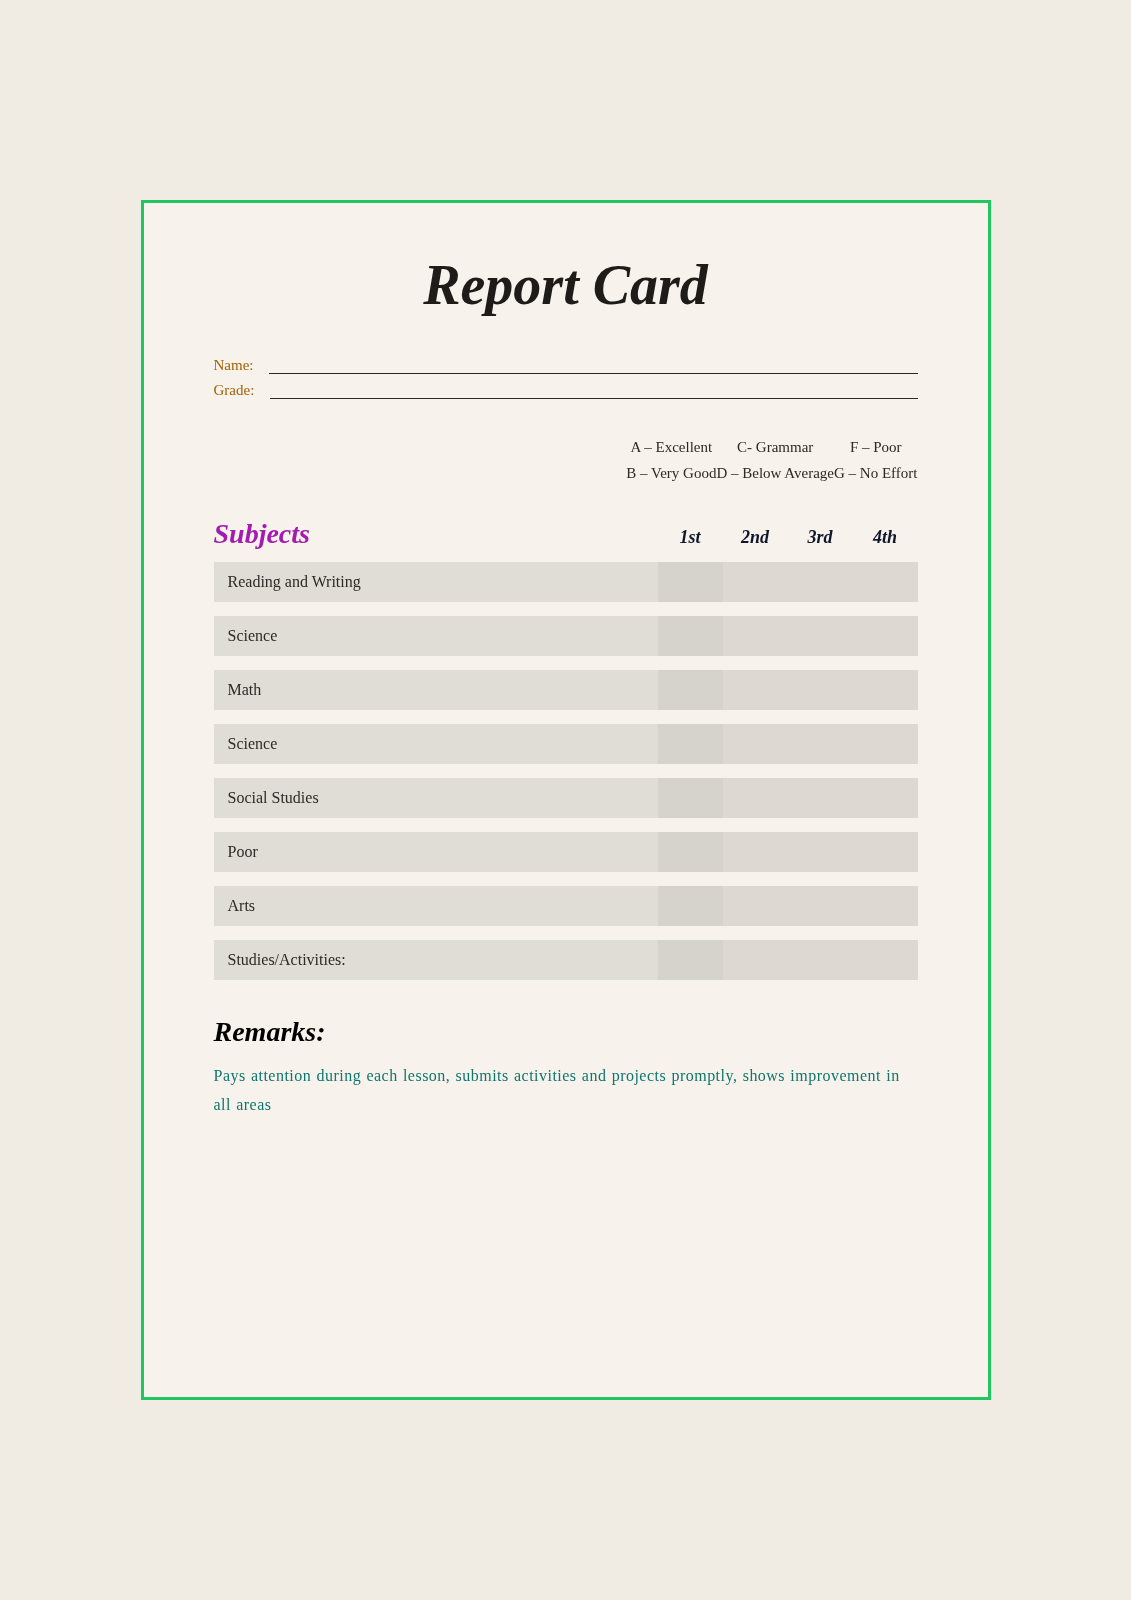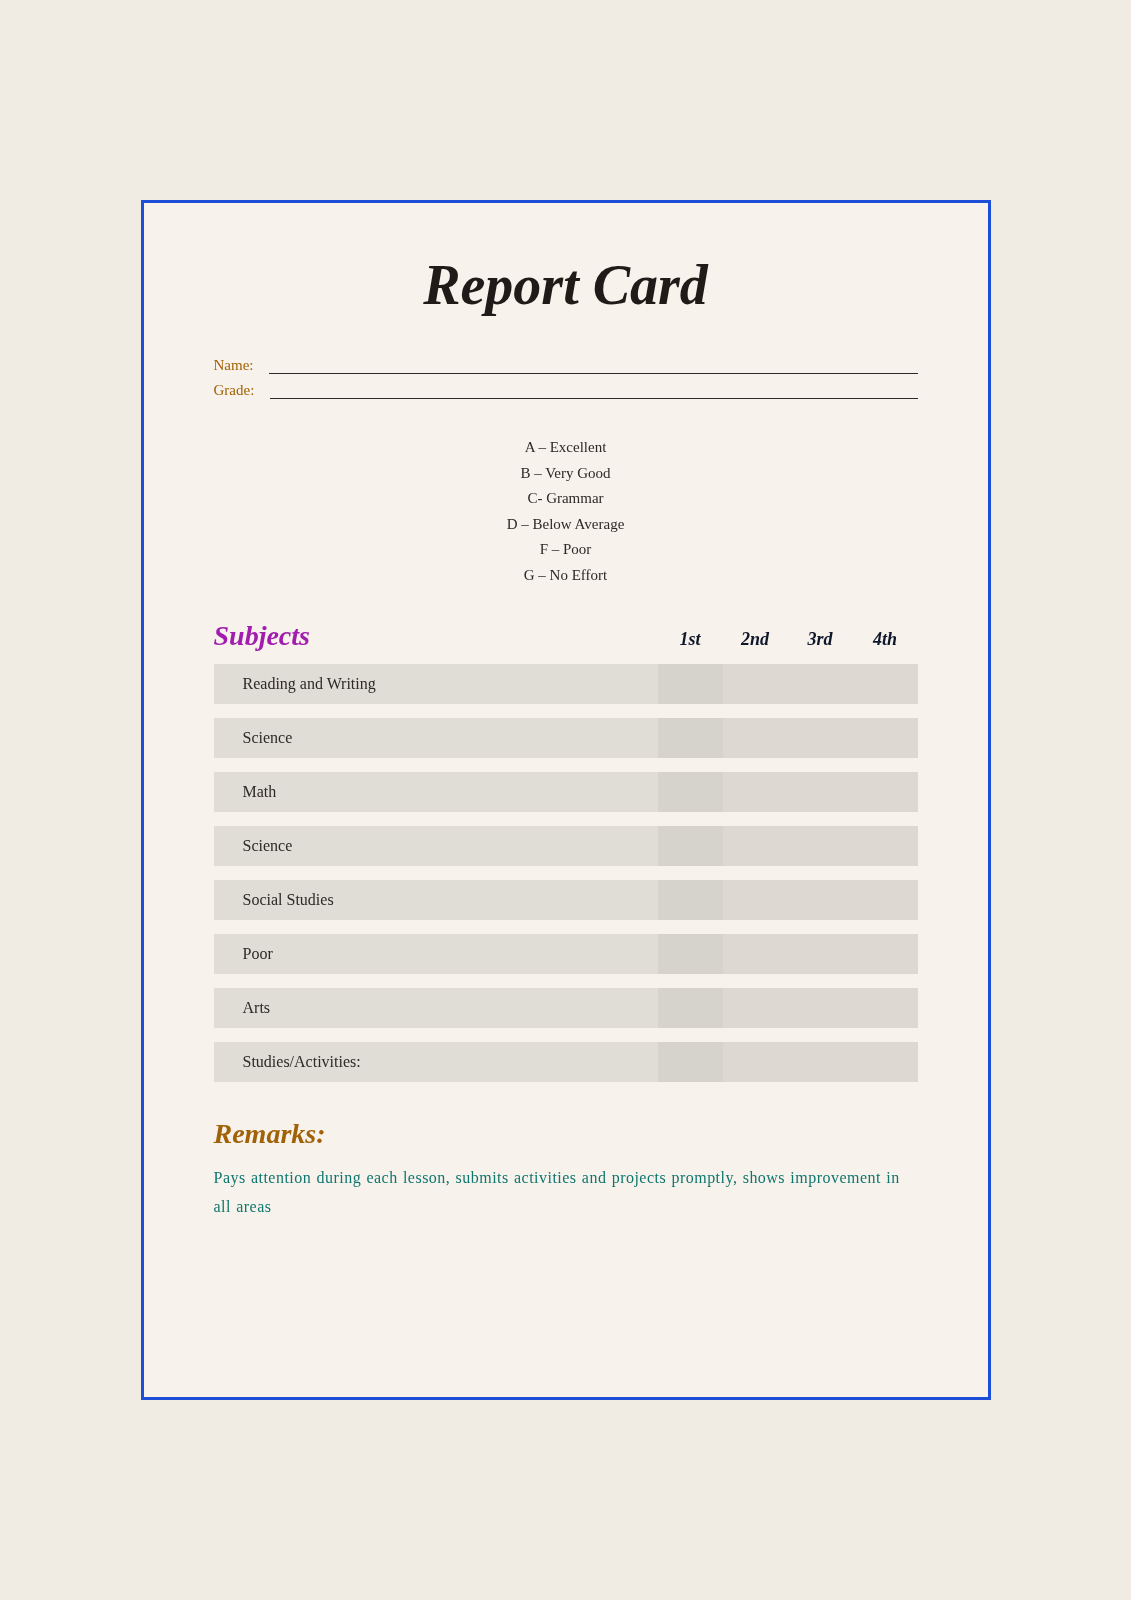--- a/index.html
+++ b/index.html
@@ -14,21 +14,21 @@
       justify-content: center;
       align-items: center;
       min-height: 100vh;
       font-family: Georgia, 'Times New Roman', serif;
     }
 
     .page {
       width: 850px;
       min-height: 1200px;
       background: #f7f2eb;
-      border: 3px solid #1d4ed8;
+      border: 3px solid #22c55e;
       padding: 50px 70px 60px 70px;
       position: relative;
     }
 
     .title {
       text-align: center;
       font-size: 56px;
       font-style: italic;
       font-weight: bold;
       color: #1e1b18;
@@ -56,21 +56,20 @@
       height: 4px;
     }
 
     .grade-legend {
       display: flex;
       justify-content: flex-end;
       margin: 36px 0 32px 0;
       font-size: 15px;
       color: #2d2926;
       font-family: Georgia, serif;
-      flex-direction: column;
     }
 
     .legend-col {
       text-align: center;
       line-height: 1.7;
     }
 
     .subjects-header {
       display: flex;
       align-items: baseline;
@@ -104,21 +103,21 @@
 
     .subject-row {
       display: flex;
       align-items: center;
       margin-bottom: 14px;
     }
 
     .subject-name-box {
       flex: 1;
       background: #e0dcd6;
-      padding: 10px 29px;
+      padding: 10px 14px;
       font-size: 16px;
       color: #2d2926;
       font-family: Georgia, serif;
       min-height: 40px;
       display: flex;
       align-items: center;
     }
 
     .grade-boxes {
       display: flex;
@@ -140,21 +139,21 @@
     }
 
     .remarks-section {
       margin-top: 36px;
     }
 
     .remarks-title {
       font-size: 28px;
       font-style: italic;
       font-weight: bold;
-      color: #a16207;
+      color: #000000;
       font-family: Georgia, serif;
       margin-bottom: 14px;
     }
 
     .remarks-text {
       font-size: 16px;
       color: #0f766e;
       font-family: Georgia, serif;
       line-height: 1.8;
       letter-spacing: 0.03em;

